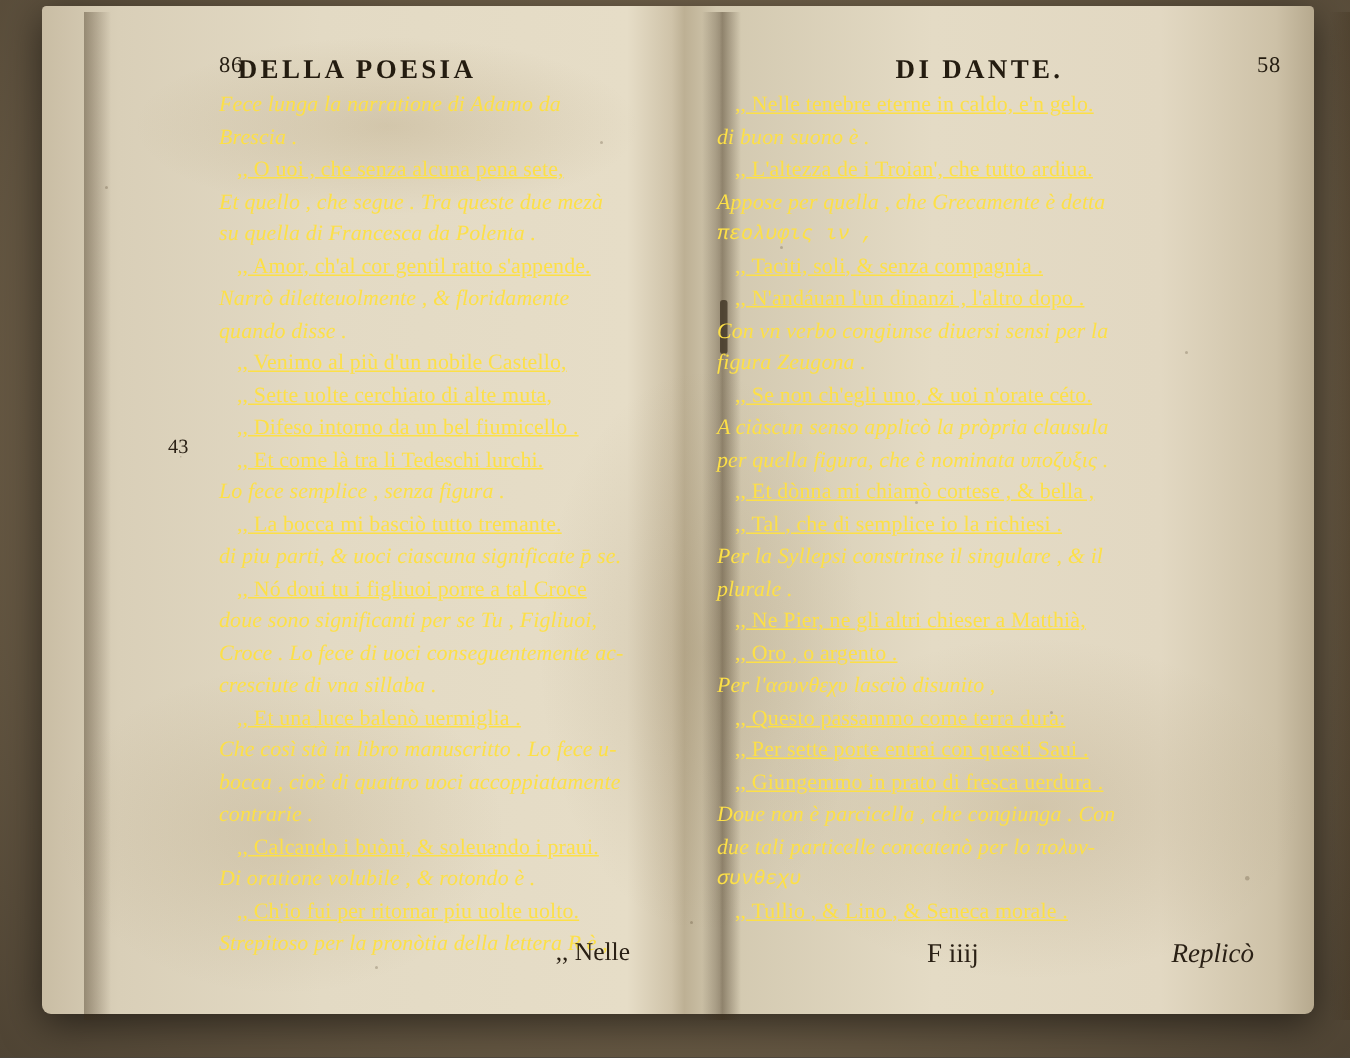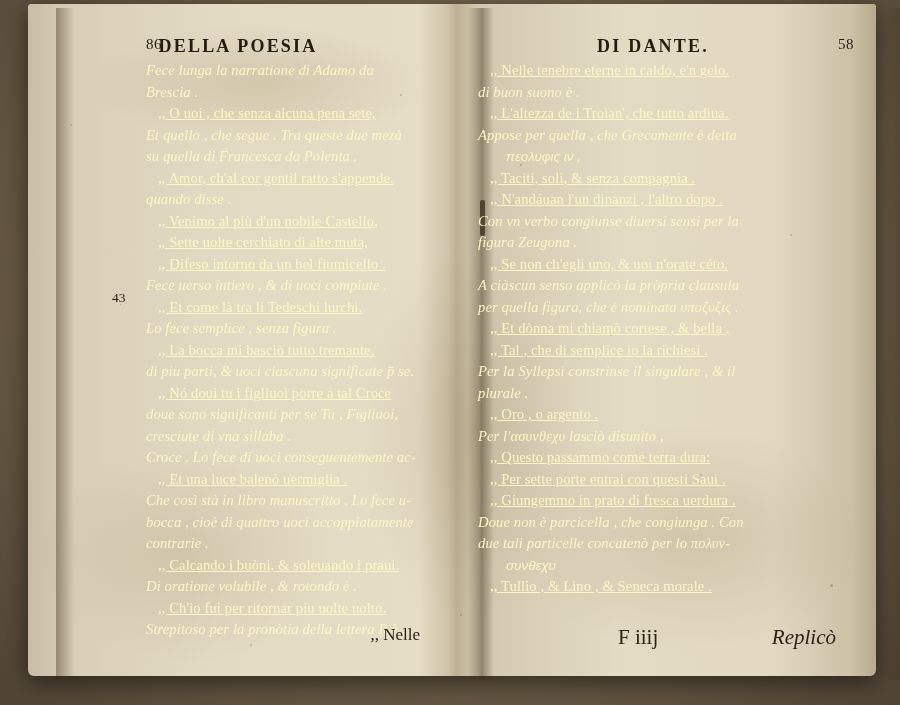--- a/index.html
+++ b/index.html
@@ -106,21 +106,21 @@
     text-align: center;
     font-size: 18px;
     letter-spacing: 2.2px;
     font-weight: 600;
     color: #241c10;
   }
 
   .body {
     position: absolute;
     top: 60px;
-    color: #fef9c3;
+    color: #fde047;
     font-size: 14.6px;
     line-height: 21.5px;
   }
   .body-left  { left: 118px; width: 300px; }
   .body-right { left: 20px;  width: 360px; }
 
   .ln {
     position: relative;
     white-space: nowrap;
     font-family: "Liberation Serif", serif;
@@ -131,44 +131,43 @@
     letter-spacing: .1px;
     text-decoration: underline;
   }
   
   .ln.ital {
     font-style: italic;
     letter-spacing: .1px;
   }
   .ln.gk {
     font-style: italic;
-    font-family: Liberation Sans, sans-serif;
+    font-family: Liberation Mono, monospace;
     font-size: 13.4px;
-    margin-left: 28px;
   }
   .ln.ind { padding-left: 12px; }
 
   .marginal {
     position: absolute;
     left: 84px;
     font-size: 13.5px;
     color: #2a2015;
     font-family: "Liberation Serif", serif;
   }
 
   .catchword {
     position: absolute;
     right: 16px;
     font-size: 17px;
     font-style: normal;
     color: #2a2015;
   }
   .signature {
     position: absolute;
-    font-size: 21px;
+    font-size: 18px;
     color: #2a2015;
   }
   .sig-left  { left: 168px; }
   .sig-right { right: 38px; font-style: italic; }
 
   
   .speck {
     position: absolute;
     background: rgba(70,55,30,.25);
     border-radius: 50%;
@@ -212,33 +211,33 @@
 
     <div class="marginal" style="top:290px;">43</div>
 
     <div class="body body-left" id="left-body">
         <div class="ln ital">Fece lunga la narratione di Adamo da</div>
         <div class="ln ital">Brescia .</div>
         <div class="ln rom ind">,, O uoi , che senza alcuna pena sete,</div>
         <div class="ln ital">Et quello , che segue . Tra queste due mezà</div>
         <div class="ln ital">su quella di Francesca da Polenta .</div>
         <div class="ln rom ind">,, Amor, ch'al cor gentil ratto s'appende.</div>
+        <div class="ln ital">Narrò diletteuolmente ,  &amp; floridamente</div>
         <div class="ln ital">quando disse .</div>
         <div class="ln rom ind">,, Venimo al più d'un nobile Castello,</div>
         <div class="ln rom ind">,, Sette uolte cerchiato di alte muta,</div>
         <div class="ln rom ind">,, Difeso intorno da un bel fiumicello .</div>
-        <div class="ln ital">Fece uerso intiero , &amp; di uoci compiute .</div>
         <div class="ln rom ind">,, Et come là tra li Tedeschi lurchi.</div>
         <div class="ln ital">Lo fece semplice , senza figura .</div>
         <div class="ln rom ind">,, La bocca mi basciò tutto tremante.</div>
         <div class="ln ital">di piu parti, &amp; uoci ciascuna significate p̄ se.</div>
         <div class="ln rom ind">,, Nó doui tu i figliuoi porre a tal Croce</div>
         <div class="ln ital">doue sono significanti per se Tu ,  Figliuoi,</div>
+        <div class="ln ital">Croce . Lo fece di uoci conseguentemente ac-</div>
         <div class="ln ital">cresciute di vna sillaba .</div>
-        <div class="ln ital">Croce . Lo fece di uoci conseguentemente ac-</div>
         <div class="ln rom ind">,, Et una luce balenò uermiglia .</div>
         <div class="ln ital">Che così stà in libro manuscritto . Lo fece u-</div>
         <div class="ln ital">bocca , cioè di quattro uoci accoppiatamente</div>
         <div class="ln ital">contrarie .</div>
         <div class="ln rom ind">,, Calcando i buòni, &amp; soleuando i praui.</div>
         <div class="ln ital">Di oratione volubile ,  &amp; rotondo è .</div>
         <div class="ln rom ind">,, Ch'io fui per ritornar piu uolte uolto.</div>
         <div class="ln ital">Strepitoso per la pronòtia della lettera R è ,</div>
       </div>
 
@@ -261,20 +260,21 @@
         <div class="ln rom ind">,, N'andáuan l'un dinanzi , l'altro dopo .</div>
         <div class="ln ital">Con vn verbo congiunse diuersi sensi per la</div>
         <div class="ln ital">figura Zeugona .</div>
         <div class="ln rom ind">,, Se non ch'egli uno, &amp; uoi n'orate céto.</div>
         <div class="ln ital">A ciàscun senso applicò la pròpria clausula</div>
         <div class="ln ital">per quella figura, che è nominata υποζυξις .</div>
         <div class="ln rom ind">,, Et dònna mi chiamò cortese , &amp; bella ,</div>
         <div class="ln rom ind">,, Tal , che di semplice io la richiesi .</div>
         <div class="ln ital">Per la Syllepsi constrinse il singulare ,  &amp; il</div>
         <div class="ln ital">plurale .</div>
+        <div class="ln rom ind">,, Ne Pier, ne gli altri chieser a Matthià,</div>
         <div class="ln rom ind">,, Oro , o argento .</div>
         <div class="ln ital">Per l'ασυνθεχυ lasciò disunito ,</div>
         <div class="ln rom ind">,, Questo passammo come terra dura:</div>
         <div class="ln rom ind">,, Per sette porte entrai con questi Saui .</div>
         <div class="ln rom ind">,, Giungemmo in prato di fresca uerdura .</div>
         <div class="ln ital">Doue non è parcicella ,  che congiunga . Con</div>
         <div class="ln ital">due tali particelle concatenò per  lo πολυν-</div>
         <div class="ln gk">συνθεχυ</div>
         <div class="ln rom ind">,, Tullio , &amp; Lino , &amp; Seneca morale .</div>
       </div>

